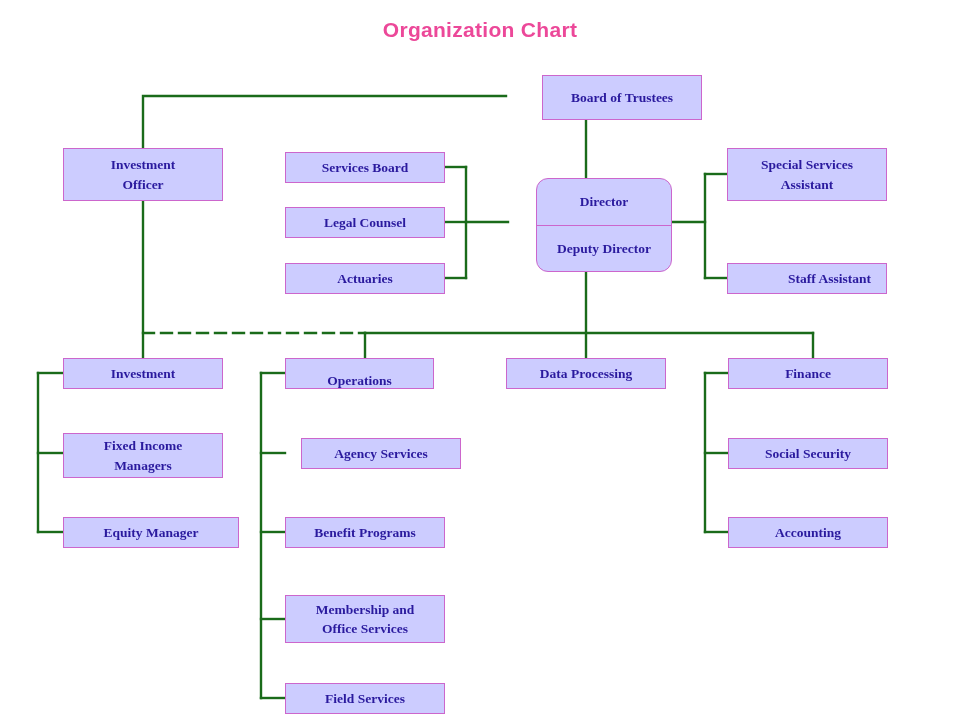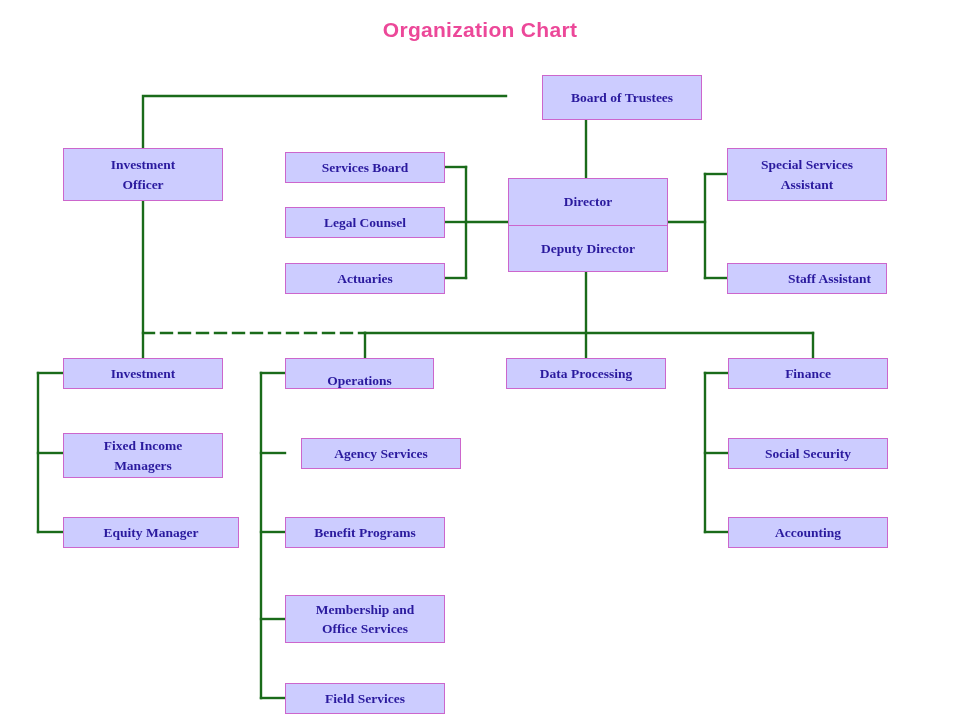--- a/index.html
+++ b/index.html
@@ -148,21 +148,21 @@
   </div>
 
   <div class="node" style="left:285px; top:207px; width:160px; height:31px;">
     <span class="line">Legal Counsel</span>
   </div>
 
   <div class="node" style="left:285px; top:263px; width:160px; height:31px;">
     <span class="line">Actuaries</span>
   </div>
 
-  <div class="node split" style="left:508px; top:178px; width:160px; height:94px;">
+  <div class="node split" style="left:536px; top:178px; width:136px; height:94px;border-radius:12px;">
     <span class="line">Director</span>
     <span class="line">Deputy Director</span>
   </div>
 
   <div class="node two-line" style="left:727px; top:148px; width:160px; height:53px;">
     <span class="line">Special Services</span>
     <span class="line">Assistant</span>
   </div>
 
   <div class="node" style="left:727px; top:263px; width:160px; height:31px;padding-left:45px;">

